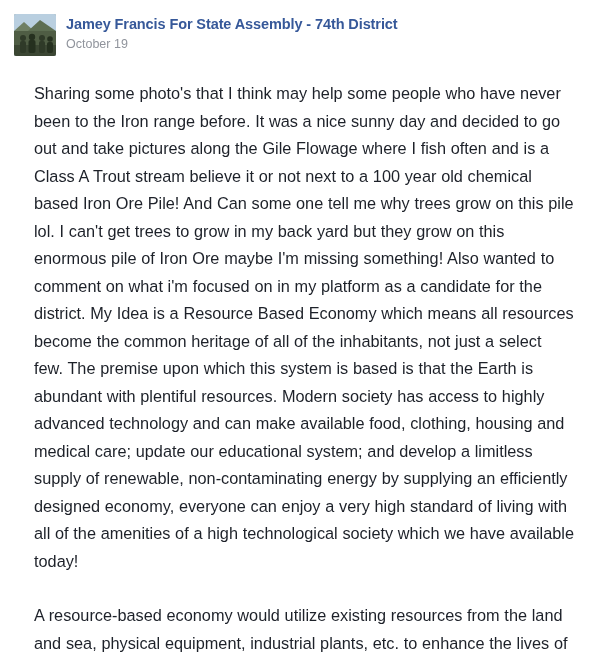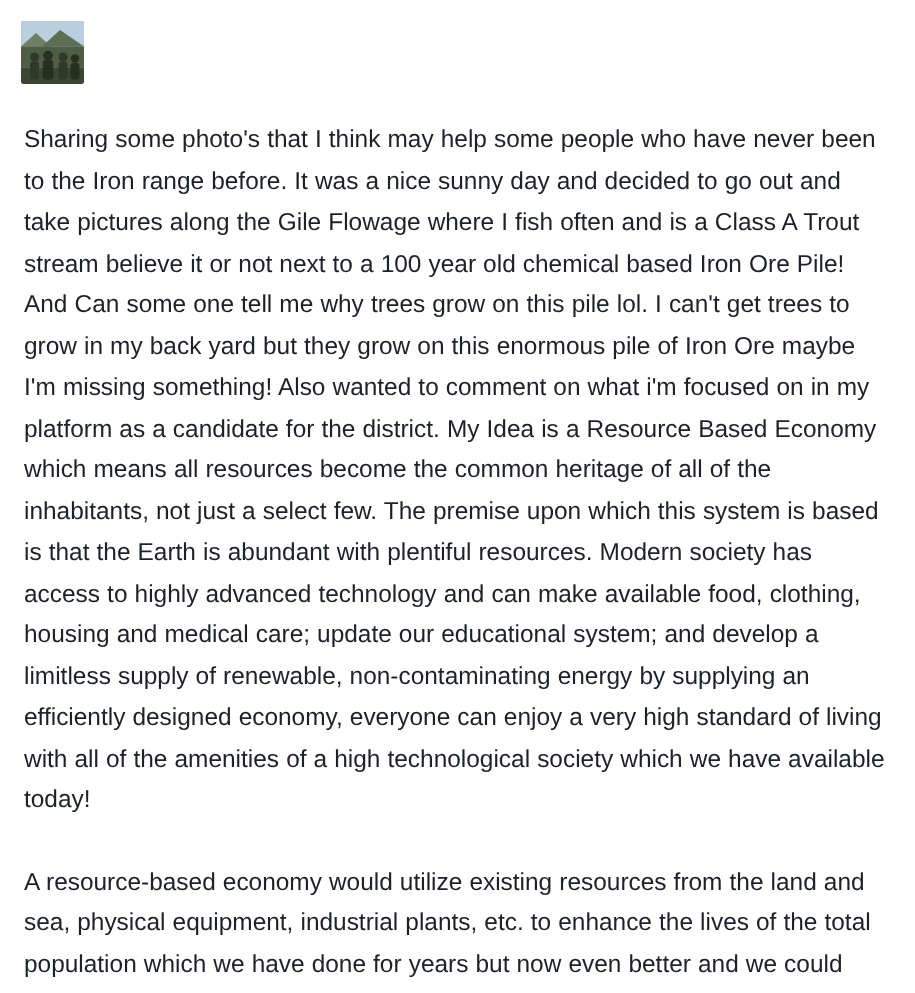--- a/index.html
+++ b/index.html
@@ -53,21 +53,21 @@
     color: #90949c;
     line-height: 17px;
     margin-top: 3px;
     cursor: pointer;
   }
   .post-body {
     margin-top: 24px;
     padding: 0 4px 0 2px;
   }
   .post-body p {
-    margin: 0;
+    margin: 18px;
     font-size: 16.3px;
     line-height: 27.5px;
     color: #1d2129;
     word-spacing: 0.2px;
   }
   .post-body p + p {
     margin-top: 27px;
   }
 </style>
 </head>
@@ -89,20 +89,24 @@
         <rect x="6" y="27" width="6" height="12" rx="2" fill="#2f3a28"></rect>
         <circle cx="18" cy="23" r="3.2" fill="#25301f"></circle>
         <rect x="14.5" y="26" width="7" height="13" rx="2" fill="#25301f"></rect>
         <circle cx="28" cy="24" r="3" fill="#2f3a28"></circle>
         <rect x="25" y="27" width="6" height="12" rx="2" fill="#2f3a28"></rect>
         <circle cx="36" cy="25" r="2.8" fill="#25301f"></circle>
         <rect x="33" y="28" width="6" height="11" rx="2" fill="#25301f"></rect>
       </svg>
     </div>
 
+    <div class="header-text">
+      <div class="page-name">Jamey Francis For State Assembly - 74th District</div>
+      <div class="timestamp">October 19</div>
+    </div>
 
   </div>
 
   <div class="post-body">
     <p>Sharing some photo's that I think may help some people who have never been to the Iron range before. It was a nice sunny day and decided to go out and take pictures along the Gile Flowage where I fish often and is a Class A Trout stream believe it or not next to a 100 year old chemical based Iron Ore Pile! And Can some one tell me why trees grow on this pile lol. I can't get trees to grow in my back yard but they grow on this enormous pile of Iron Ore maybe I'm missing something! Also wanted to comment on what i'm focused on in my platform as a candidate for the district. My Idea is a Resource Based Economy which means all resources become the common heritage of all of the inhabitants, not just a select few. The premise upon which this system is based is that the Earth is abundant with plentiful resources. Modern society has access to highly advanced technology and can make available food, clothing, housing and medical care; update our educational system; and develop a limitless supply of renewable, non-contaminating energy by supplying an efficiently designed economy, everyone can enjoy a very high standard of living with all of the amenities of a high technological society which we have available today!</p>
     <p>A resource-based economy would utilize existing resources from the land and sea, physical equipment, industrial plants, etc. to enhance the lives of the total population which we have done for years but now even better and we could easily produce all of the necessities of life and provide a high standard of living for all. Both sides need to look at the science and let those who know our area the best decide whats best for our area. Enjoy the photos!!</p>
   </div>
 
 </div>
 

